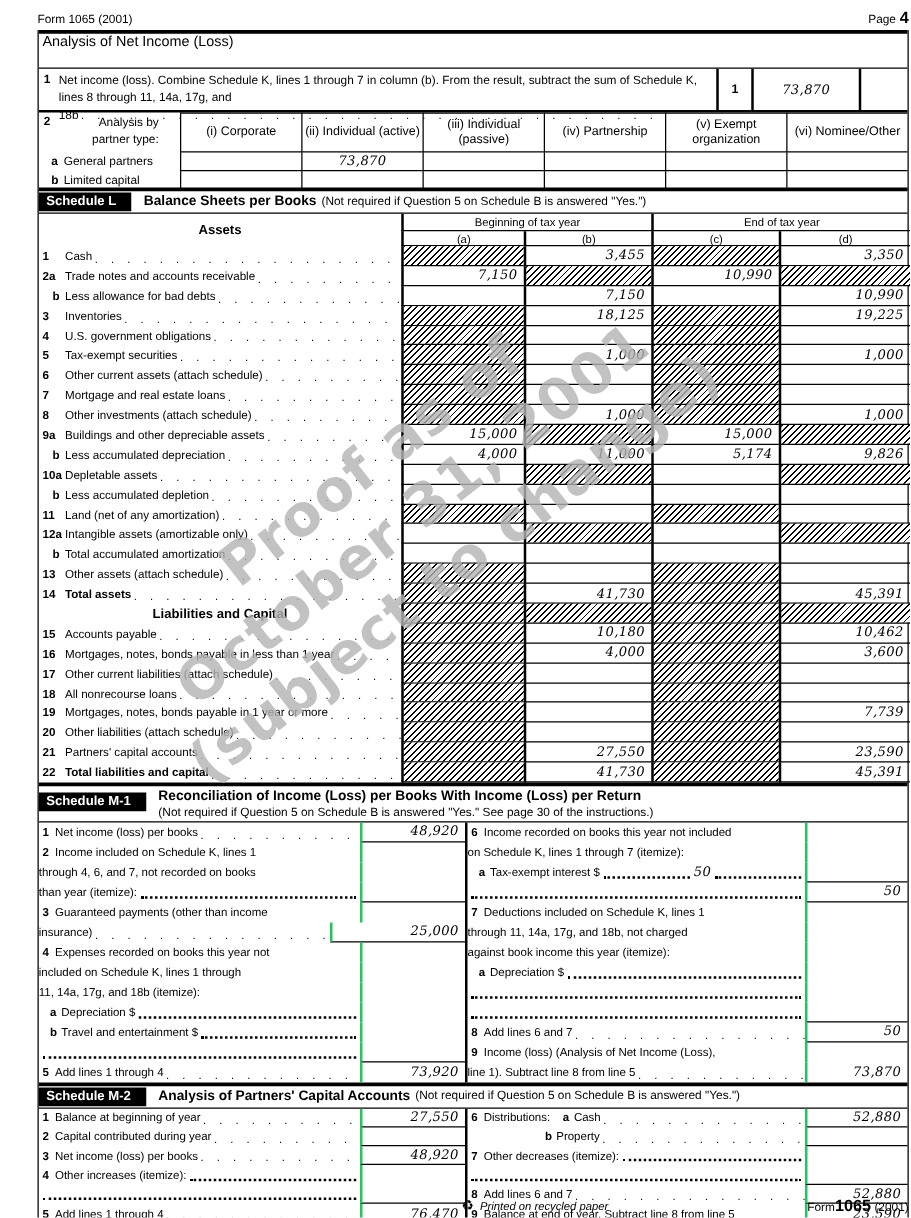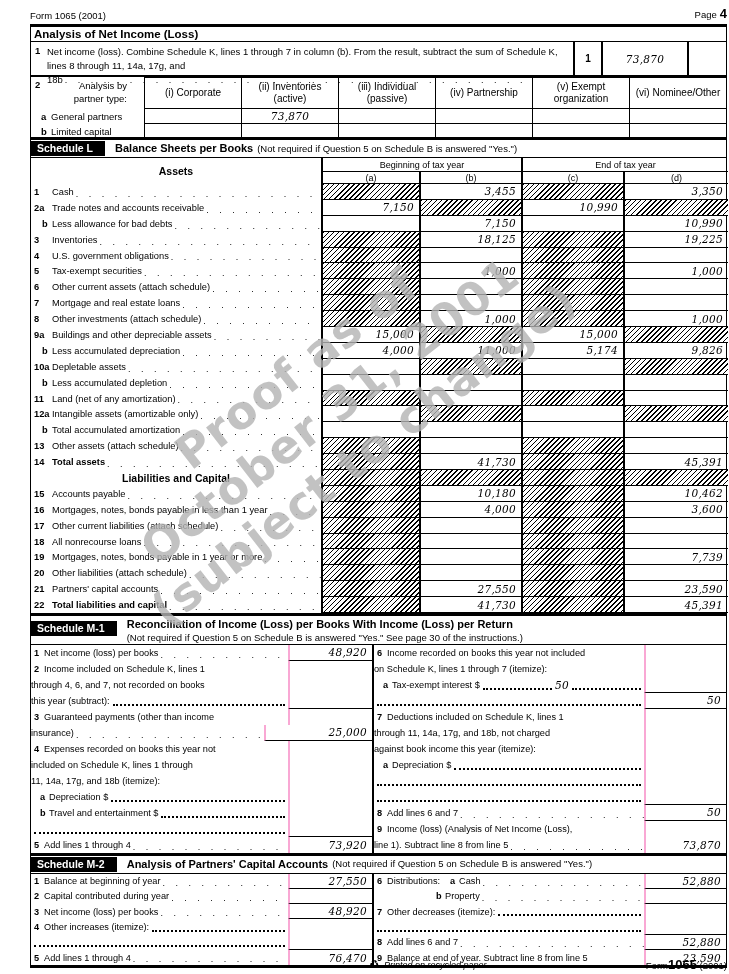--- a/index.html
+++ b/index.html
@@ -9,21 +9,21 @@
   }
   .tophdr{position:absolute;left:30px;top:6px;width:697px;display:flex;
     justify-content:space-between;align-items:flex-end;font-size:9.5px;}
   .pageno b{font-size:13px;margin-left:3px;}
 
   .formbox{position:absolute;left:30px;top:24px;width:697px;
     border-left:1px solid #000;border-right:1px solid #000;box-sizing:border-box;}
 
   
   .sec-title{border-top:3px solid #000;border-bottom:1px solid #000;
-    font-weight:bold;font-size:11.5px;padding:1px 0 0 3px;height:13px;box-sizing:content-box;}
+    font-weight:normal;font-size:11.5px;padding:1px 0 13px 3px;height:13px;box-sizing:content-box;}
   .row-line1{display:flex;height:33px;box-sizing:border-box;}
   .row-line1 .num{width:16px;font-weight:bold;font-size:9.5px;padding:3px 0 0 4px;box-sizing:border-box;}
   .row-line1 .txt{width:526px;font-size:9.5px;line-height:1.45;padding-top:3px;box-sizing:border-box;}
   .boxnum{width:30px;border-left:2px solid #000;border-right:2px solid #000;display:flex;
     align-items:center;justify-content:center;font-weight:bold;font-size:10px;box-sizing:border-box;}
   .amtbox{width:84px;display:flex;align-items:center;justify-content:center;box-sizing:border-box;}
   .centsbox{width:39px;border-left:2px solid #000;box-sizing:border-box;}
 
   .val{font-family:"DejaVu Serif",serif;font-style:italic;font-size:10.5px;letter-spacing:.3px;}
 
@@ -71,21 +71,21 @@
   .mbar{border-top:3px solid #000;border-bottom:1px solid #000;display:flex;align-items:flex-start;padding:1px 0;box-sizing:border-box;}
   .mtable{display:flex;}
   .mhalf{display:flex;flex-direction:column;}
   .mhalf.right{border-left:2px solid #000;box-sizing:border-box;}
   .mrow{display:flex;}
   .mlab{flex:1;display:flex;align-items:center;font-size:9.2px;overflow:hidden;white-space:nowrap;}
   .mlab .n{font-weight:bold;width:13px;padding-left:3px;box-sizing:border-box;flex:none;}
   .mlab .lt{font-weight:bold;width:9px;flex:none;}
   .mlab.cont{}
   .mlab.ltr{padding-left:9px;}
-  .mamt{border-left:2px solid #f9a8d4;box-sizing:border-box;display:flex;align-items:center;
+  .mamt{border-left:2px solid #22c55e;box-sizing:border-box;display:flex;align-items:center;
     justify-content:flex-end;padding-right:5px;flex:none;}
   .sepb{border-bottom:1.5px solid #000;}
   .mbot{border-bottom:3px solid #000;}
 
   
   .wm{position:absolute;left:20px;top:330px;width:620px;text-align:center;
     transform:rotate(-38deg);transform-origin:50% 50%;color:#b4b4b4;opacity:.8;
     font-weight:bold;font-size:46px;line-height:1.18;letter-spacing:1px;z-index:6;pointer-events:none;
     font-family:"DejaVu Sans",sans-serif;}
 
@@ -127,21 +127,21 @@
         <span class="lt">a</span>
         <span>General partners</span>
       </div>
       <div class="sub">
         <span class="lt">b</span>
         <span>Limited capital</span>
       </div>
     </div>
     <div class="a2tbl" id="a2tbl">
         <div class="hd" style="grid-row: 1;">(i) Corporate</div>
-        <div class="hd" style="grid-row: 1;">(ii) Inventories (active)</div>
+        <div class="hd" style="grid-row: 1;">(ii) Individual (active)</div>
         <div class="hd" style="grid-row: 1;">(iii) Individual (passive)</div>
         <div class="hd" style="grid-row: 1;">(iv) Partnership</div>
         <div class="hd" style="grid-row: 1;">(v) Exempt organization</div>
         <div class="hd" style="grid-row: 1;">(vi) Nominee/Other</div>
         <div style="grid-row: 2;"></div>
         <div style="grid-row: 2;">
           <span class="val">73,870</span>
         </div>
         <div style="grid-row: 2;"></div>
         <div style="grid-row: 2;"></div>
@@ -499,21 +499,21 @@
           <div class="mamt" style="width: 84px;"></div>
         </div>
         <div class="mrow" style="height: 16px;">
           <div class="mlab cont">
             <span>through 4, 6, and 7, not recorded on books</span>
           </div>
           <div class="mamt" style="width: 84px;"></div>
         </div>
         <div class="mrow" style="height: 16px;">
           <div class="mlab cont">
-            <span>this year (subtract):</span>
+            <span>than year (itemize):</span>
             <span class="dotfill"></span>
           </div>
           <div class="mamt sepb" style="width: 84px;"></div>
         </div>
         <div class="mrow" style="height: 16px;">
           <div class="mlab">
             <span class="n">3</span>
             <span>Guaranteed payments (other than income</span>
           </div>
           <div class="mamt" style="width: 84px;"></div>

